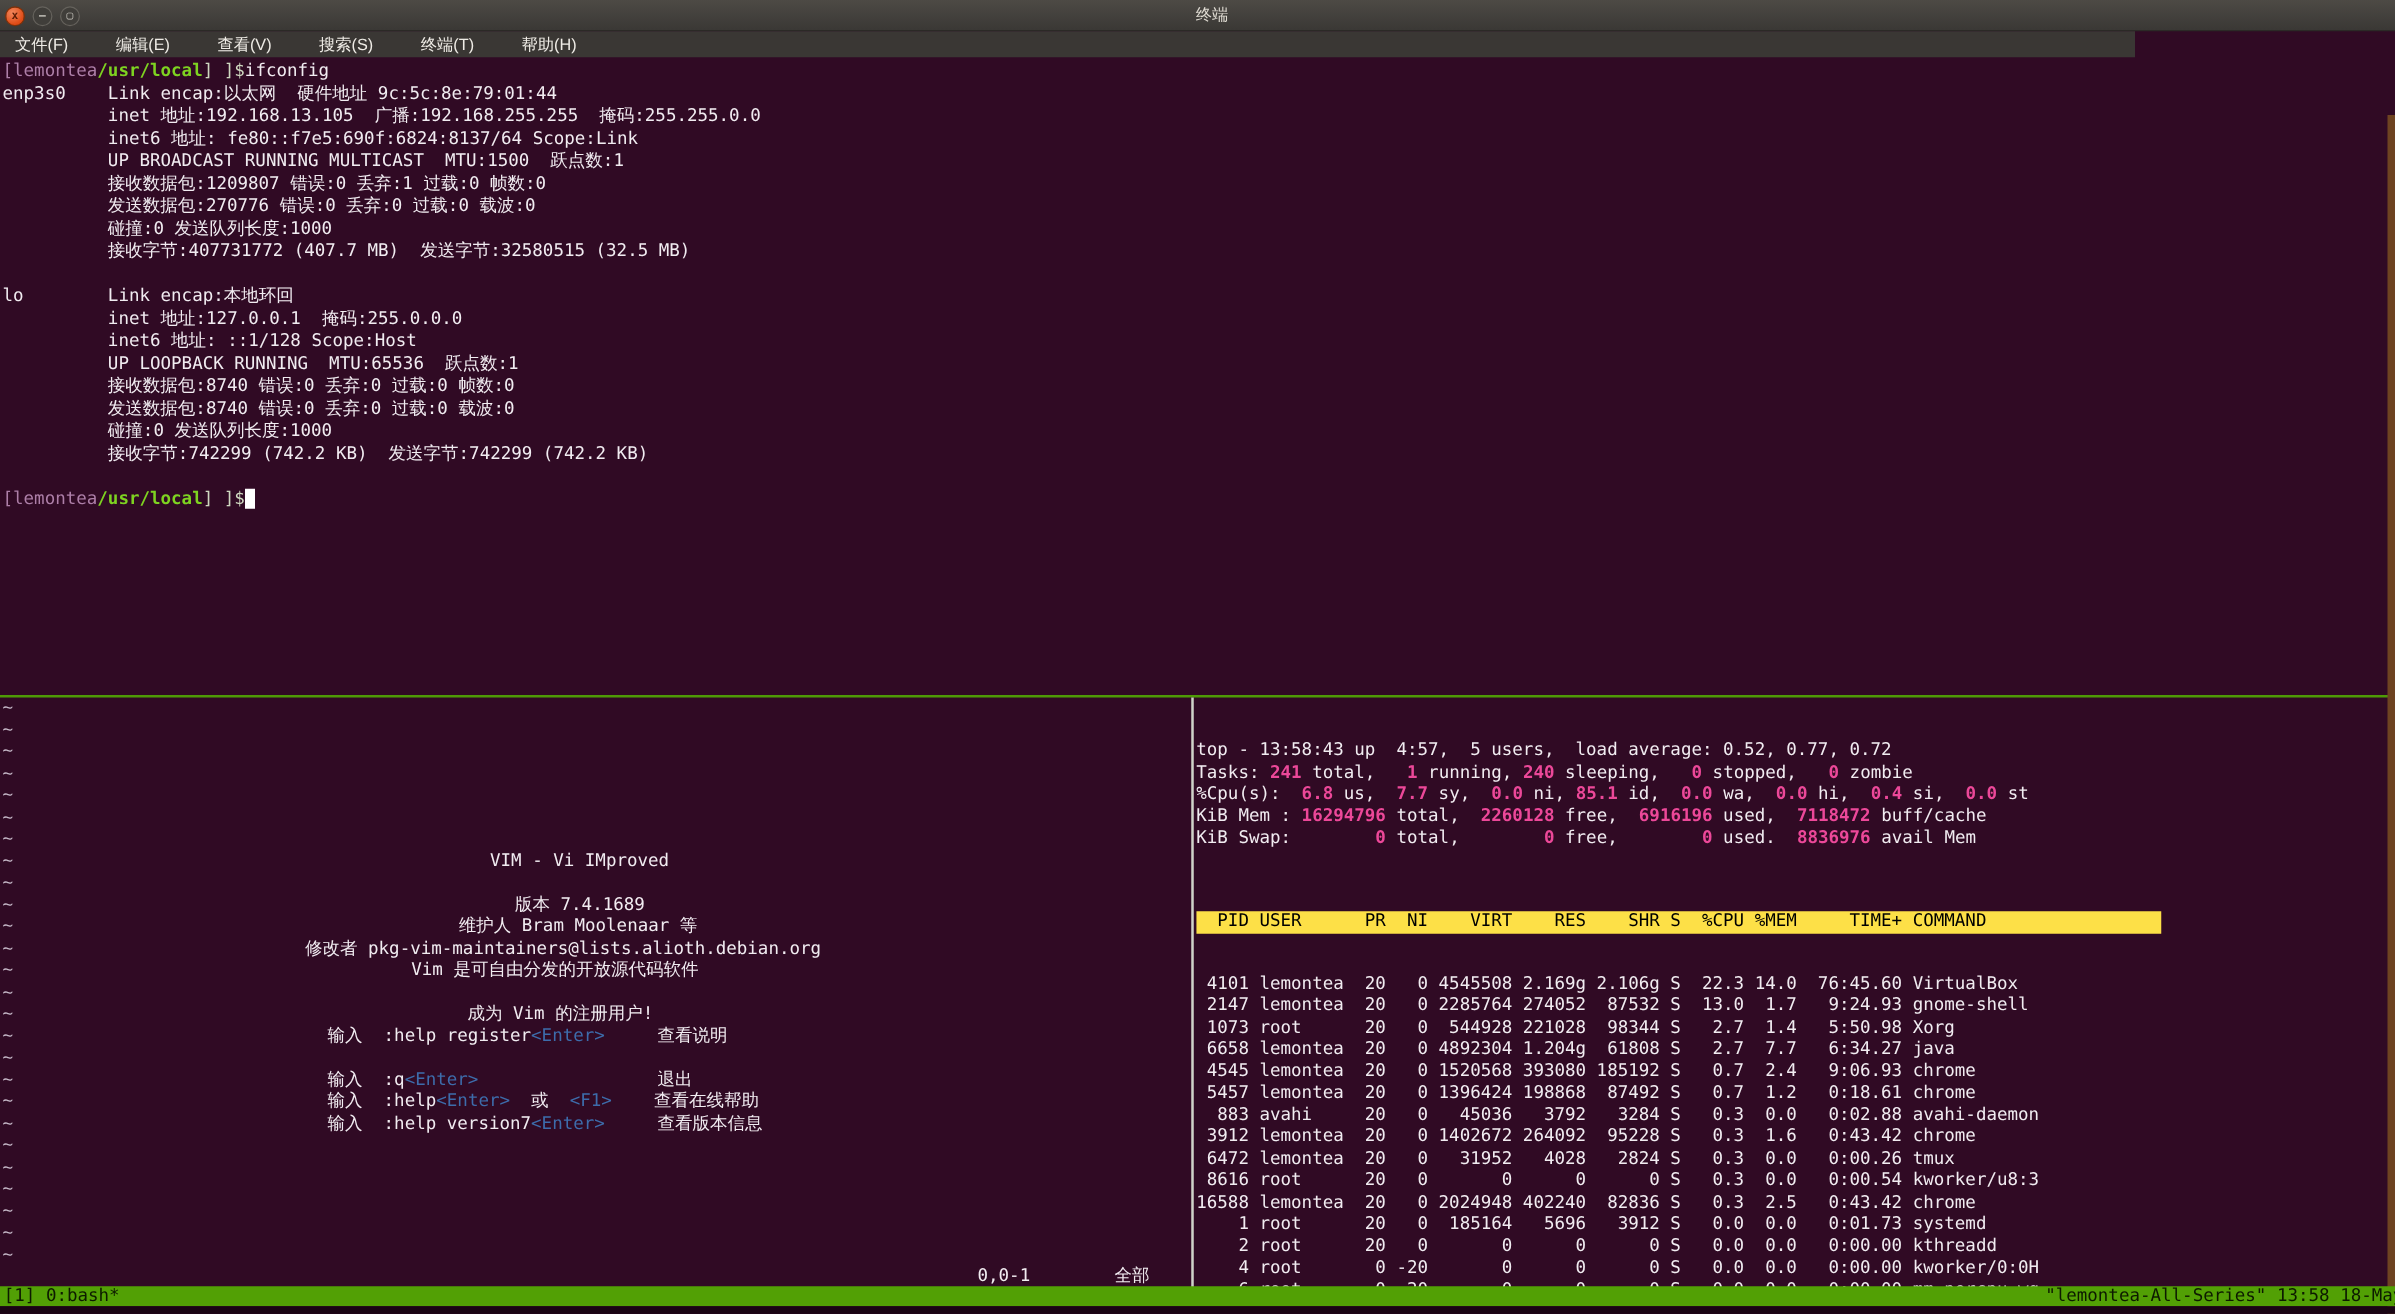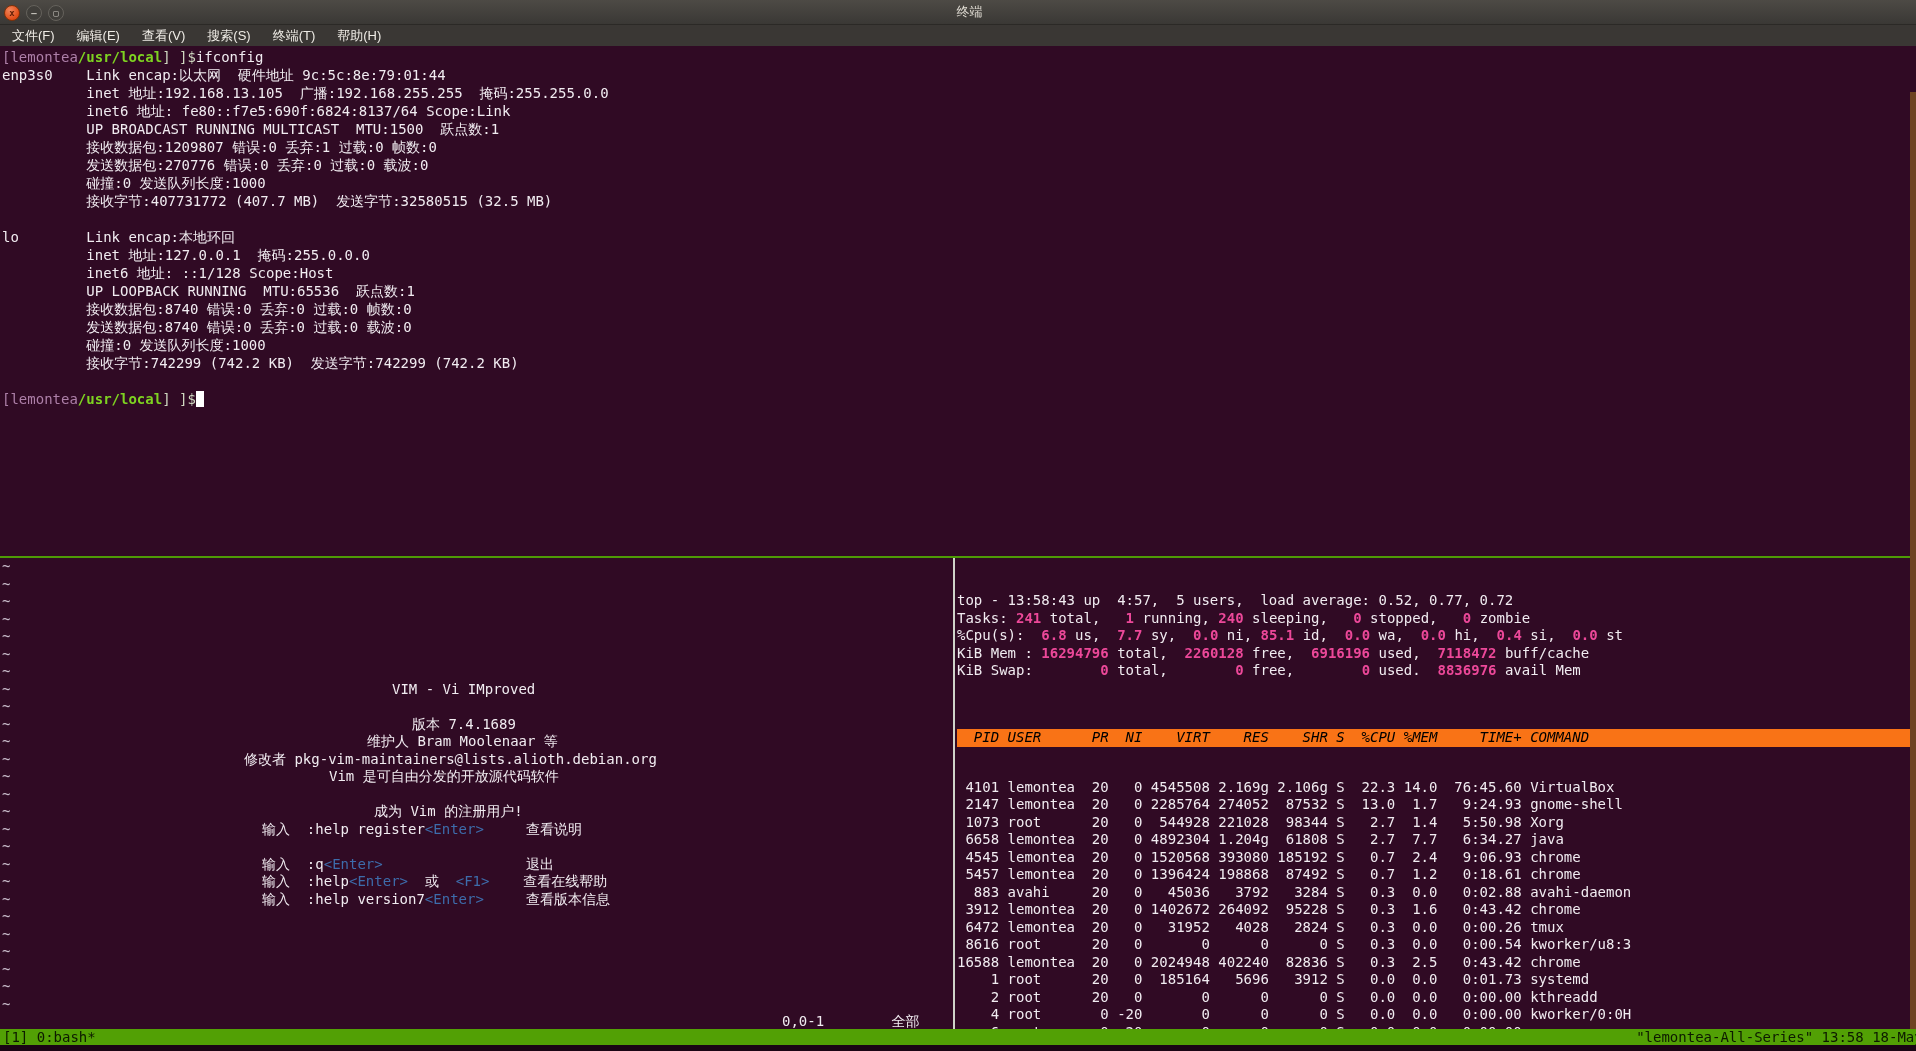--- a/index.html
+++ b/index.html
@@ -10,22 +10,22 @@
   .wm-title{position:absolute;left:0;right:0;top:3px;text-align:center;color:#dfdbd2;
     font:13px "Liberation Sans",sans-serif;margin-left:23px;}
   .wm-btn{position:absolute;top:5px;width:14px;height:14px;border-radius:50%;
     font:bold 9px/14px "DejaVu Sans Mono",monospace;text-align:center;cursor:default;}
   .wm-close{left:4px;background:radial-gradient(circle at 35% 30%,#f3875c,#df4b16 70%);
     border:1px solid #803008;color:#5e1d05;}
   .wm-min{left:26px;}
   .wm-max{left:48px;}
   .wm-grey{background:#403e3a;border:1px solid #65625c;color:#c9c6bf;}
   
-  .menubar{position:absolute;left:0;top:25px;width:1916px;height:21px;background:#3a3734;
-    display:flex;align-items:center;padding-left:8px;gap:14px;box-sizing:border-box;}
+  .menubar{position:absolute;left:0;top:25px;width:1708px;height:21px;background:#3a3734;
+    display:flex;align-items:center;padding-left:8px;gap:30px;box-sizing:border-box;}
   .menu-item{color:#efece6;font:13px "Liberation Sans",sans-serif;padding:1px 4px;}
   
   .term{position:absolute;left:0;top:46px;width:1916px;height:1005px;background:#300a24;}
   .pane{position:absolute;color:#f1ecf1;font-size:14px;white-space:pre;}
   .row{white-space:pre;}
   .bashpane{left:2px;top:2px;width:1912px;}
   .bashpane .row{height:18px;line-height:18px;}
   .botpane .row{height:17.5px;line-height:17.5px;}
   .c-u{color:#ad7fa8;margin-top:27px;}
   .c-p{color:#7ed321;font-weight:bold;margin-top:20px;}
@@ -35,21 +35,21 @@
   .c-cur{background:#ffffff;color:#300a24;}
   
   .hsplit{position:absolute;left:0;top:510px;width:1916px;height:2px;background:#4e9a06;}
   .vsplit{position:absolute;left:953px;top:512px;width:2px;height:473px;background:#cfd3c9;}
   
   .vimpane{left:0;top:512px;width:953px;height:473px;overflow:hidden;}
   .tildes{position:absolute;left:2px;top:0;color:#c7bac9;}
   .vline{position:absolute;white-space:pre;height:17.5px;line-height:17.5px;}
   
   .toppane{left:957px;top:514px;width:953px;height:471px;overflow:hidden;}
-  .toppane .hdr{background:#f97316;color:#000000;width:953px;font-style:italic;}
+  .toppane .hdr{background:#fde047;color:#000000;width:772px;}
   
   .scrollstrip{position:absolute;left:1910px;top:46px;width:6px;height:1005px;background:#6e4321;}
   
   .statusbar{position:absolute;left:0;top:983px;width:1916px;height:16px;background:#52a005;
     color:#0d1a00;font-size:14px;line-height:16px;padding-left:40px;}
   .status-left{position:absolute;left:3px;top:0;white-space:pre;}
   .status-right{position:absolute;right:8px;top:0;white-space:pre;}
   .bottomstrip{position:absolute;left:0;top:999px;width:1916px;height:6px;background:#1a0514;}
 </style>
 </head>

